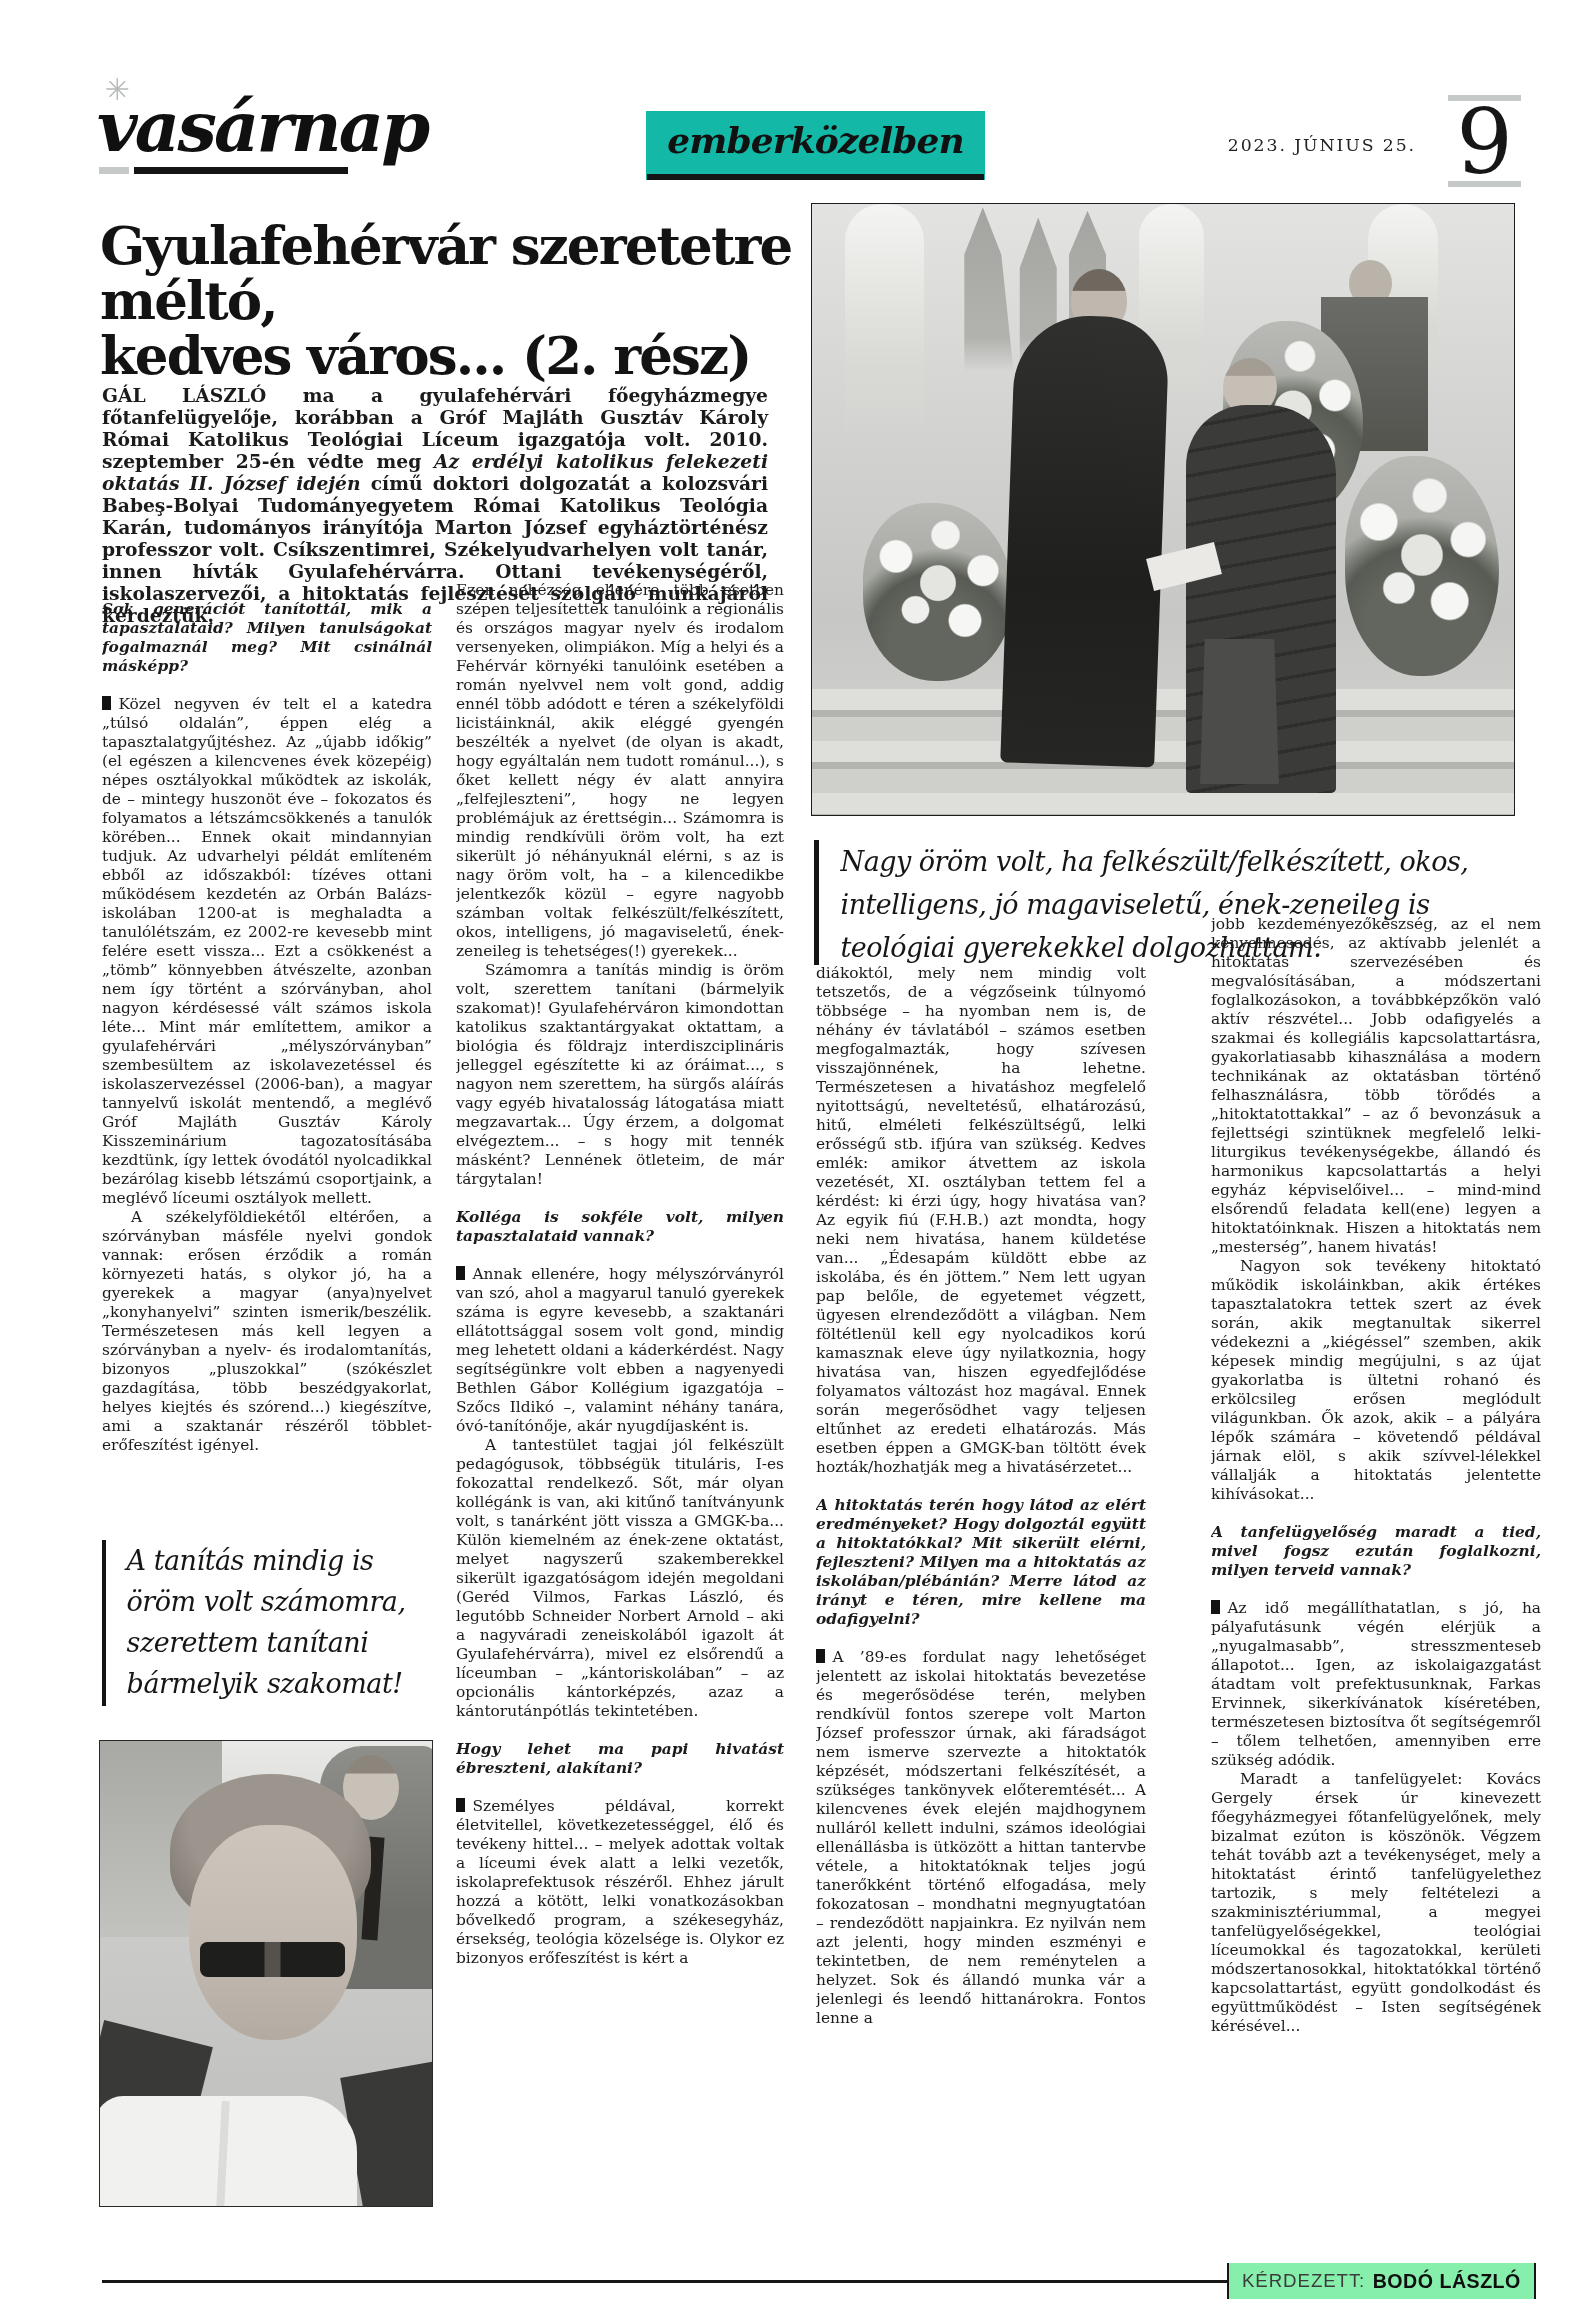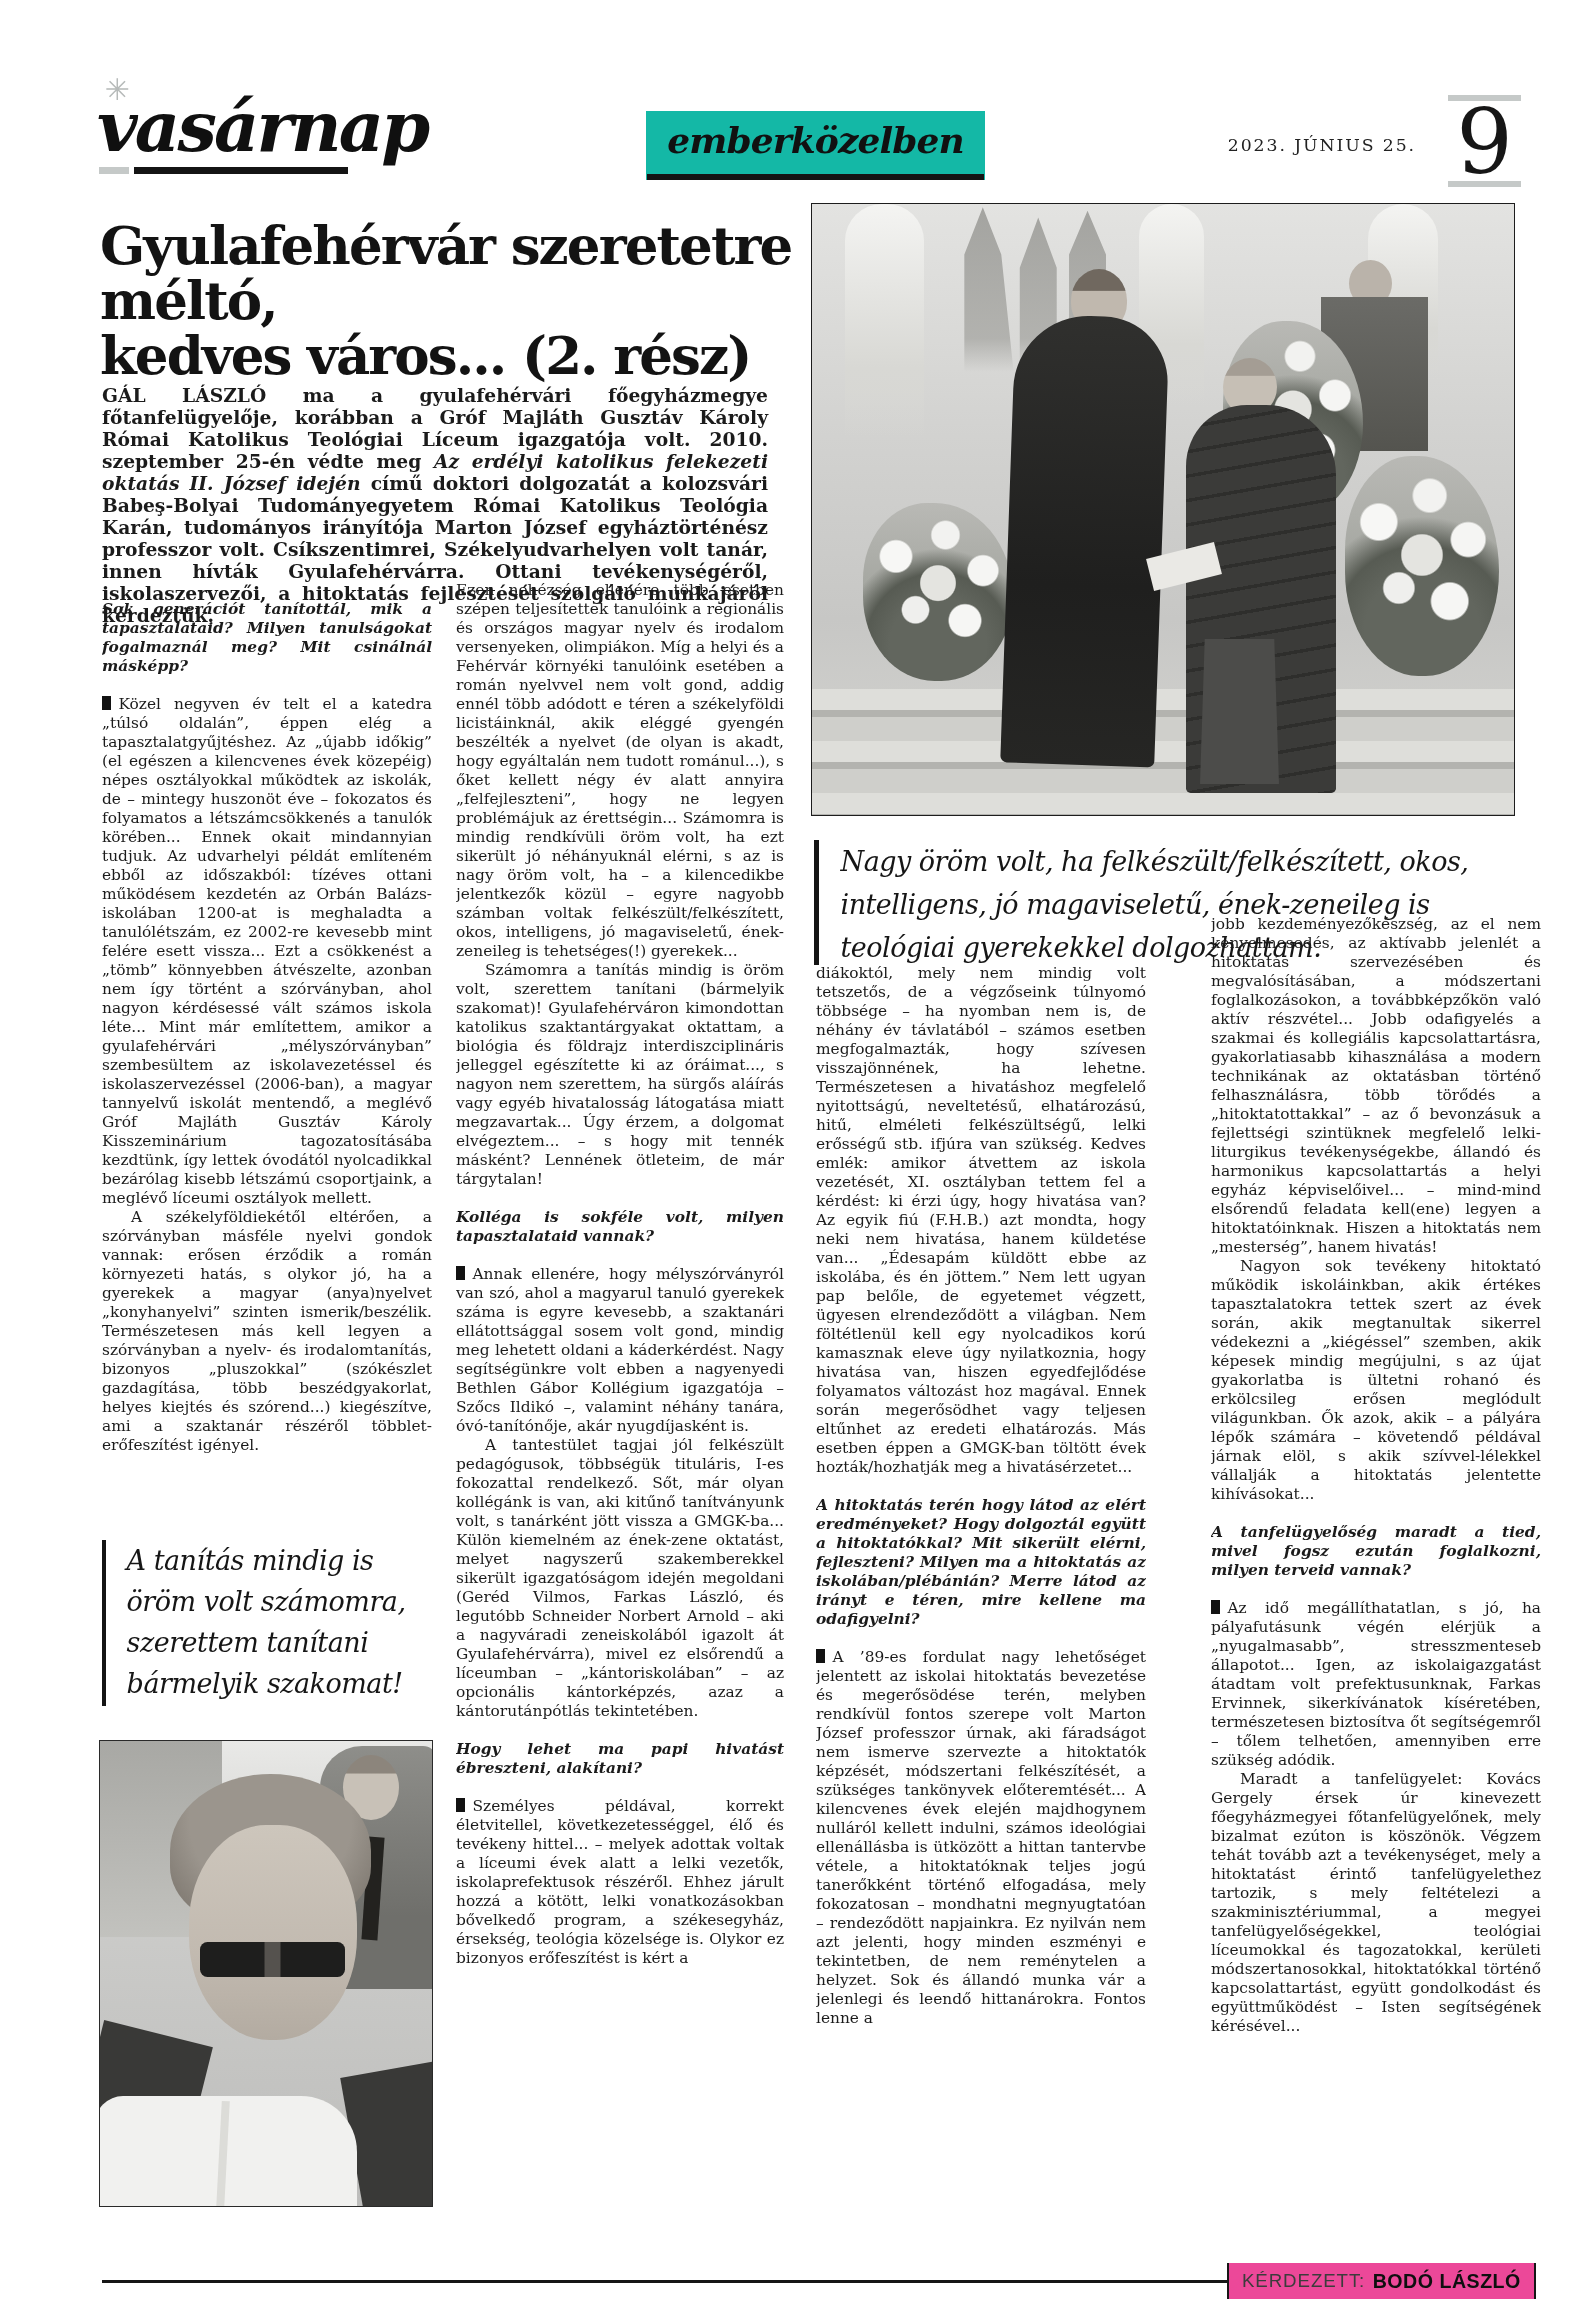--- a/index.html
+++ b/index.html
@@ -148,21 +148,21 @@
   .para.body{text-indent:29px;}
   .para.question{font-weight:bold;font-style:italic;margin:19px 0;}
   .marker{
     display:inline-block;width:9px;height:14px;background:#121212;
     margin-right:7.5px;vertical-align:-1.4px;
   }
 
   
   .footer-rule{position:absolute;left:102px;top:2280px;width:1414px;height:3.3px;background:#161616;}
   .credit{
-    position:absolute;left:1227px;top:2263px;height:36px;background:#ec4899;
+    position:absolute;left:1227px;top:2263px;height:36px;background:#86efac;
     display:flex;align-items:center;padding:0 13px;
     border-left:2.3px solid #161616;border-right:2.3px solid #161616;
     font-family:"Liberation Sans","DejaVu Sans",sans-serif;white-space:nowrap;
   }
   .credit-label{font-size:18.7px;letter-spacing:0.9px;color:#3c3c3c;}
   .credit-name{font-size:19.6px;font-weight:bold;letter-spacing:0.5px;color:#0f0f0f;margin-left:7.5px;}
 </style>
 </head>
 <body>
 

